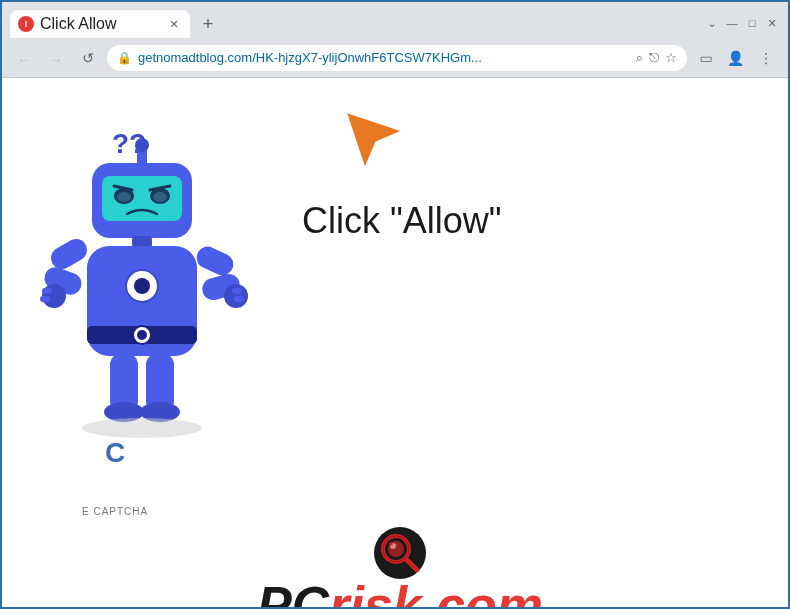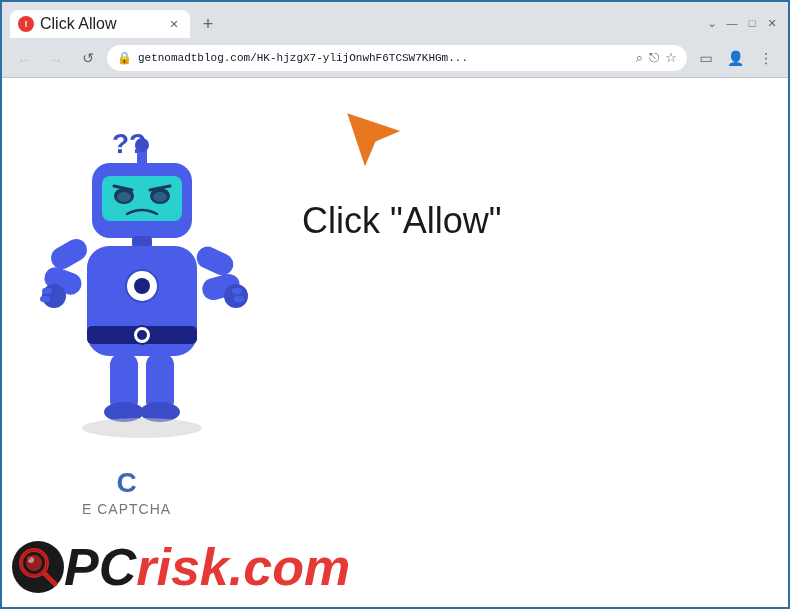--- a/index.html
+++ b/index.html
@@ -157,26 +157,25 @@
       border: 1px solid #e0e0e0;
     }
 
     .lock-icon {
       color: #5f6368;
       font-size: 12px;
     }
 
     .url-text {
       flex: 1;
-      font-size: 11px;
-      color: #0f172a;
+      font-size: 13px;
+      color: #0369a1;
       overflow: hidden;
       text-overflow: ellipsis;
       white-space: nowrap;
-      font-family: Liberation Mono, monospace;
     }
 
     .address-icons {
       display: flex;
       align-items: center;
       gap: 6px;
     }
 
     .addr-icon {
       color: #5f6368;
@@ -250,36 +249,38 @@
       gap: 2px;
     }
 
     .ecaptcha-c {
       font-size: 28px;
       color: #3a6cb5;
       font-weight: bold;
     }
 
     .ecaptcha-text {
-      font-size: 14px;
+      font-size: 10px;
       color: #777;
       letter-spacing: 1px;
+      margin-top: 35px;
     }
 
     
     .pcrisk-watermark {
       position: absolute;
       bottom: 0;
       left: 0;
       right: 0;
       height: 80px;
       background: rgba(255,255,255,0.9);
       display: flex;
       align-items: center;
       padding-left: 10px;
+      flex-direction: column;
     }
 
     .pcrisk-logo-icon {
       width: 52px;
       height: 52px;
       background: #1a1a1a;
       border-radius: 50%;
       display: flex;
       align-items: center;
       justify-content: center;

